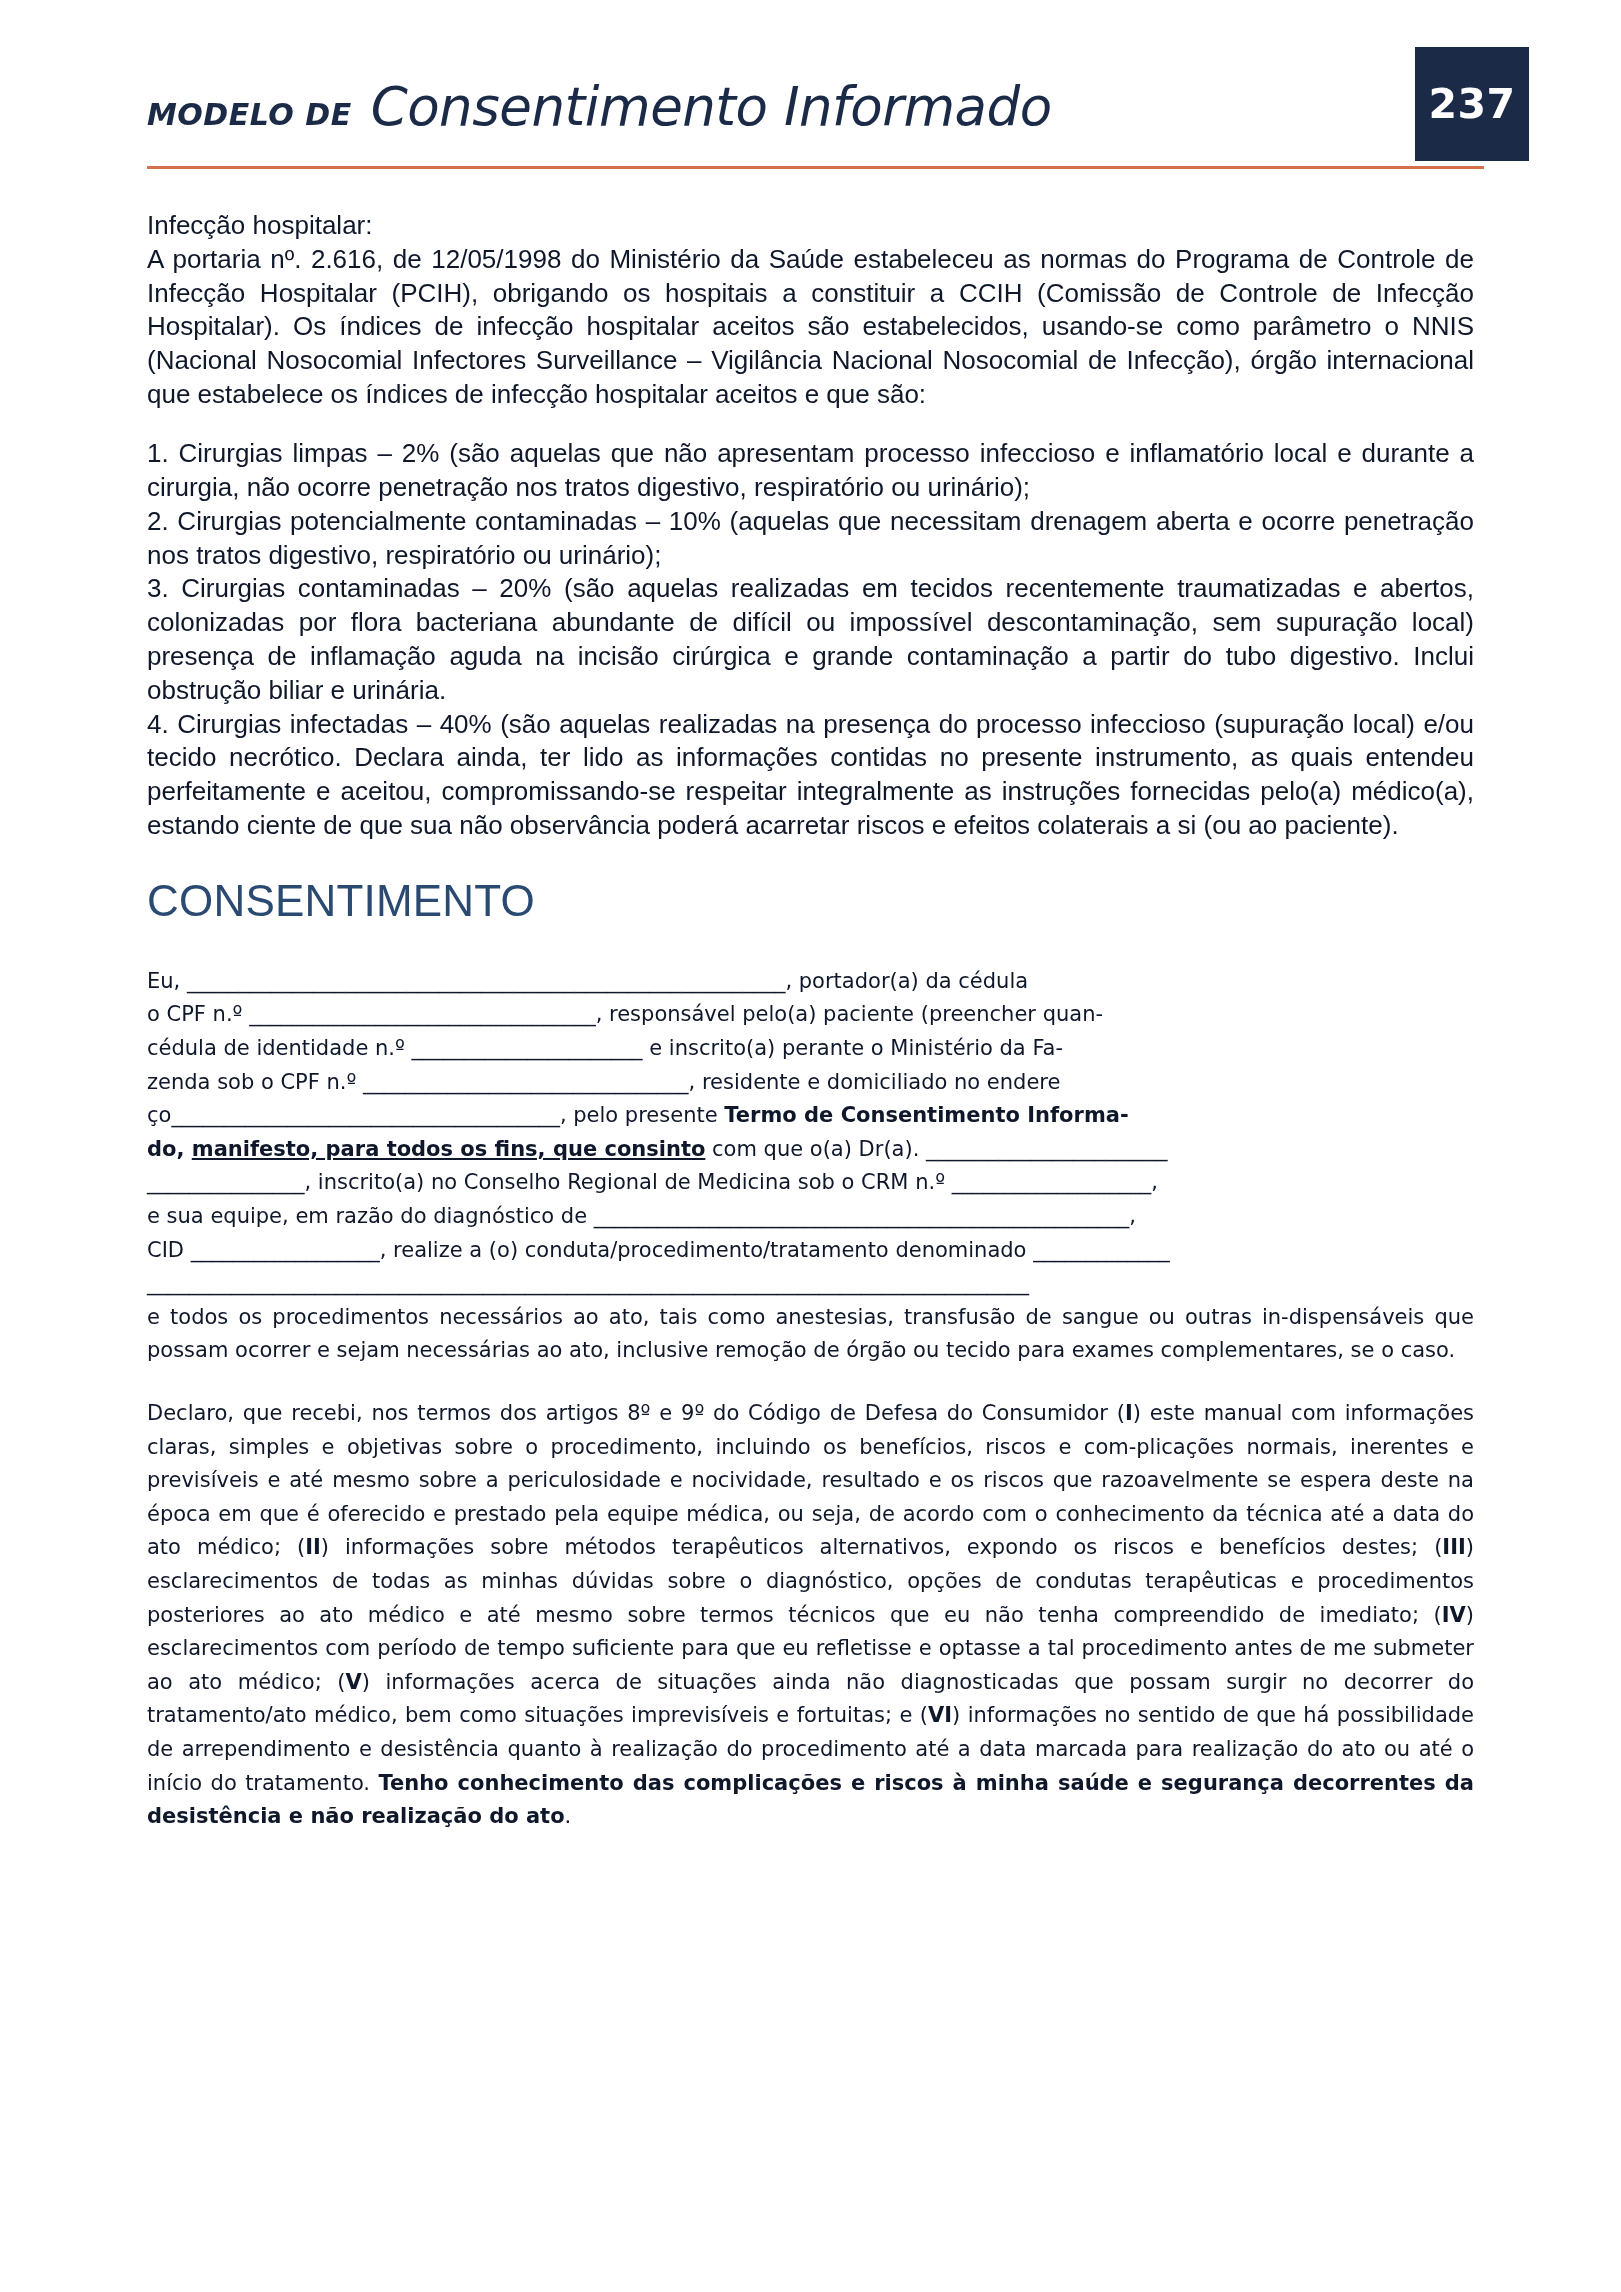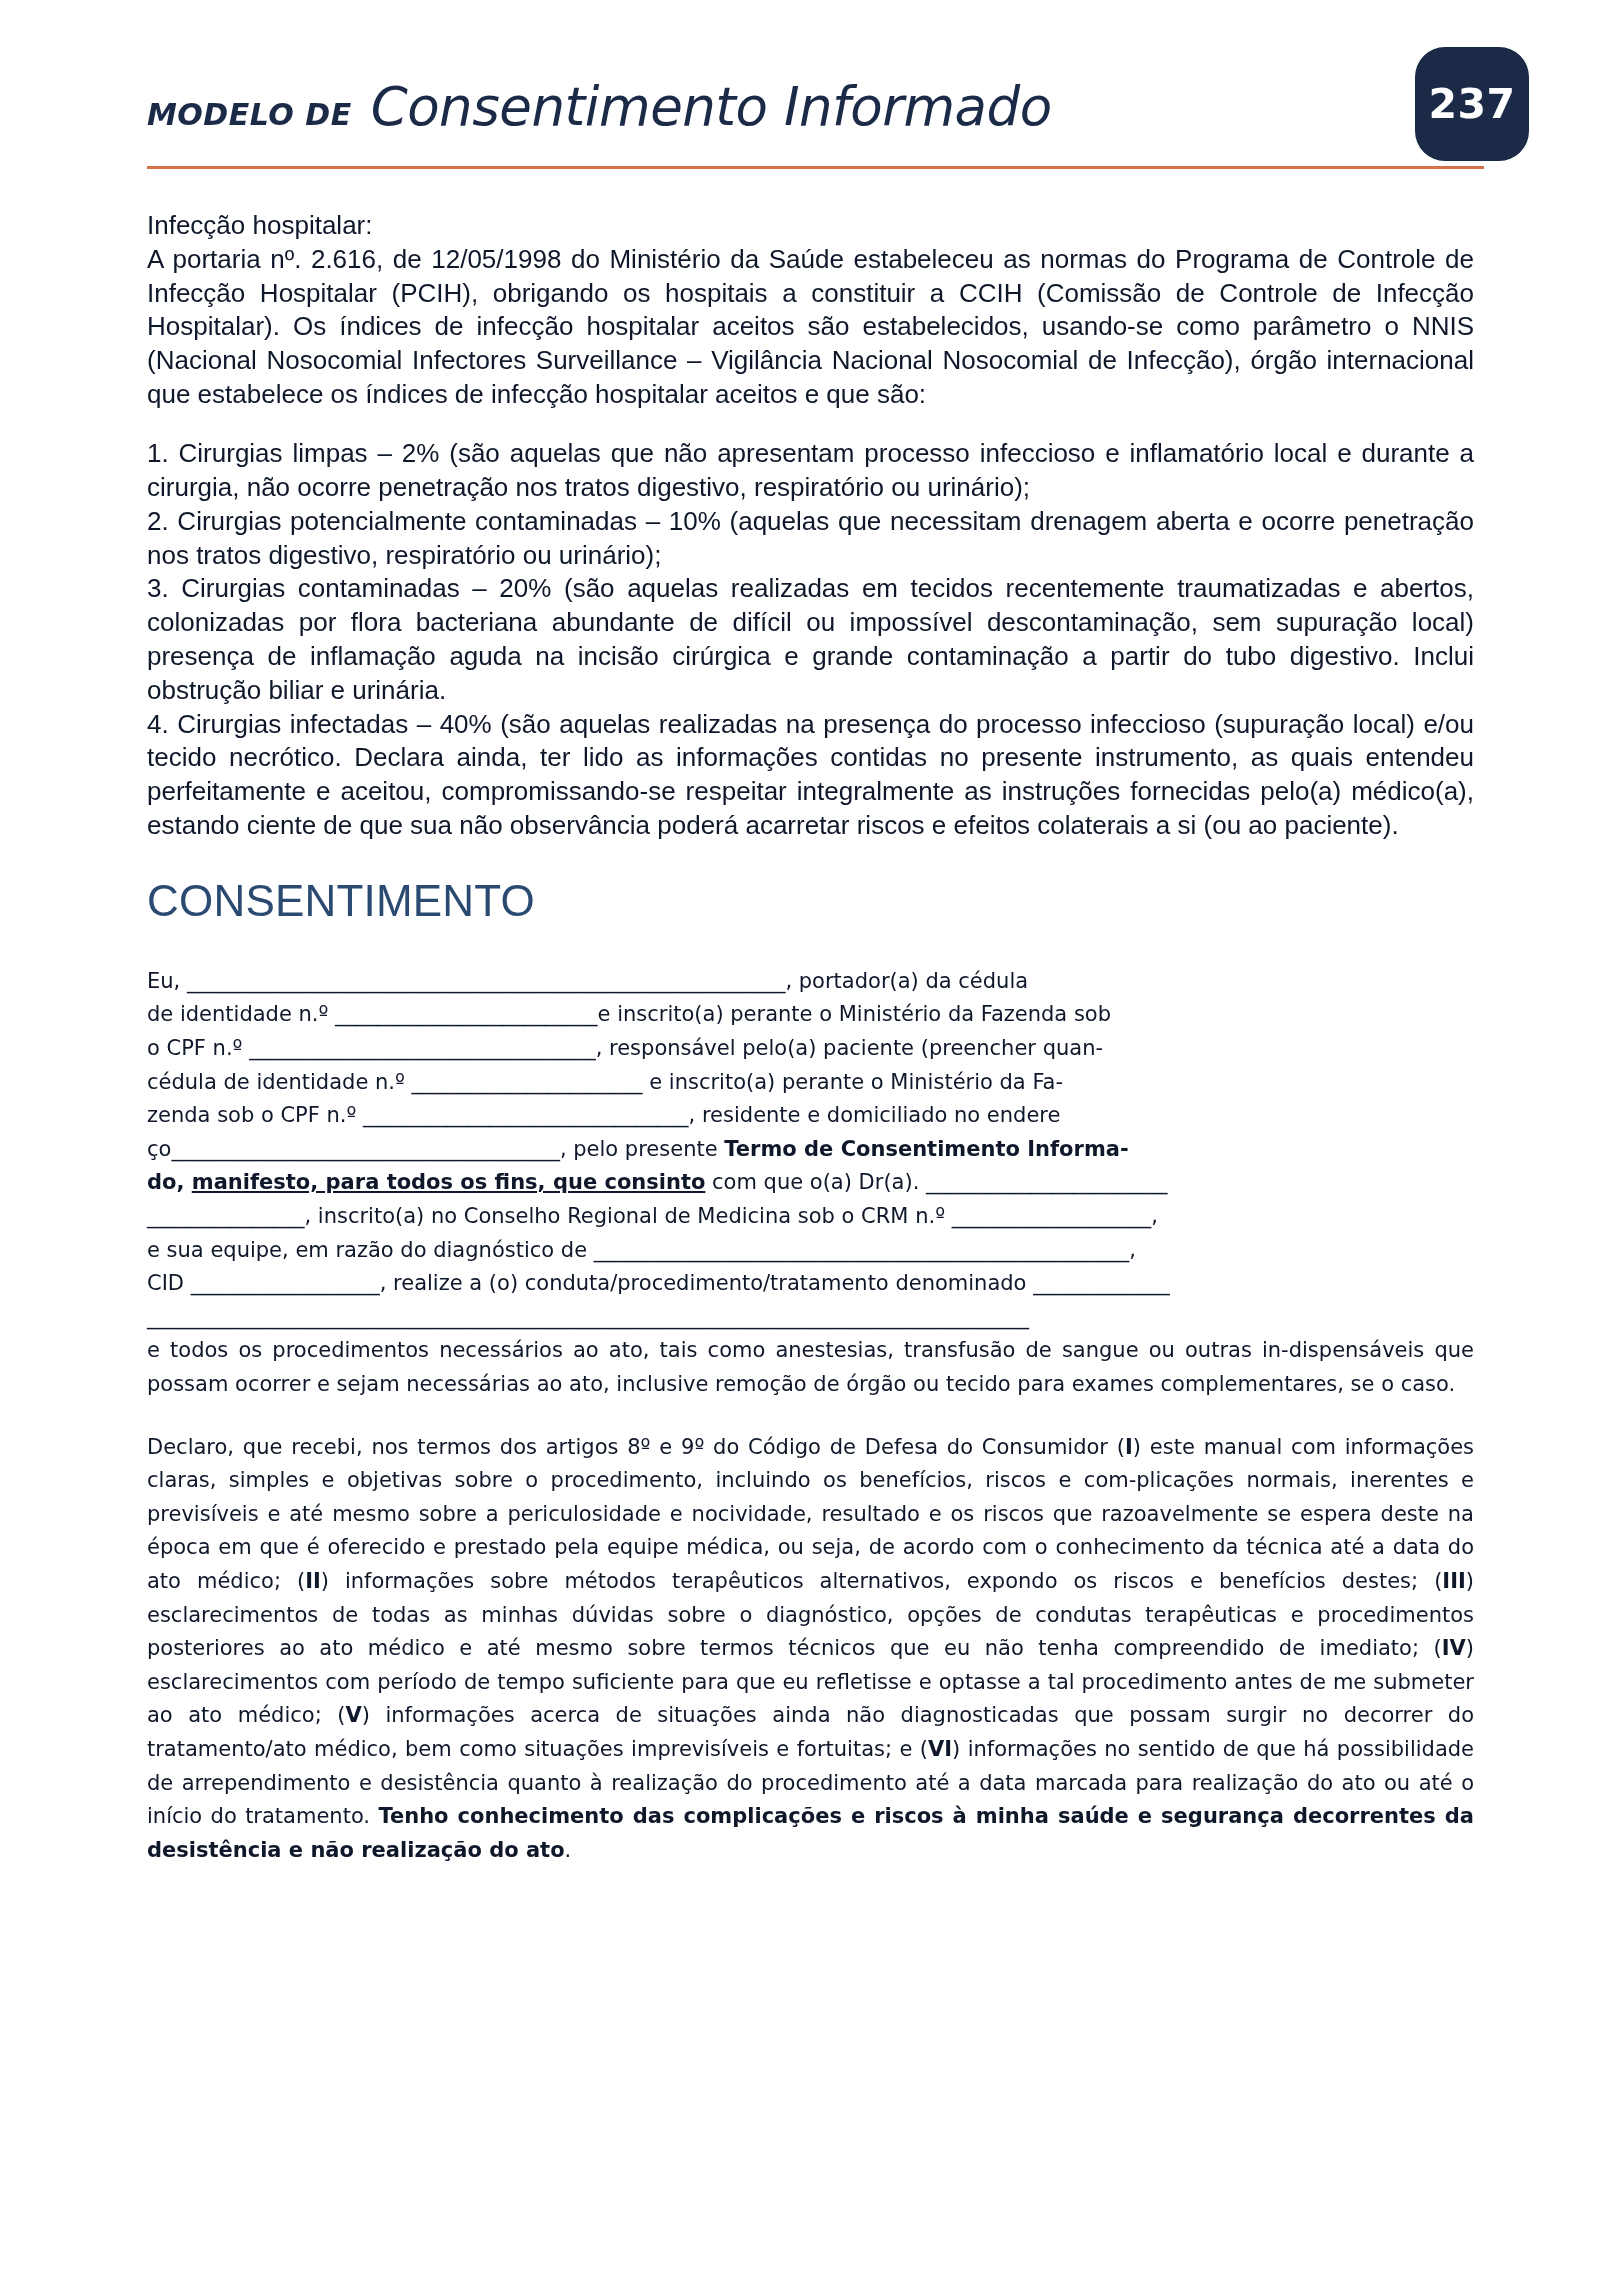--- a/index.html
+++ b/index.html
@@ -65,21 +65,20 @@
     width: 114px;
     height: 114px;
     background: #1b2a47;
     color: #ffffff;
     font-size: 41px;
     font-weight: bold;
     display: flex;
     align-items: center;
     justify-content: center;
     letter-spacing: 0.5px;
-    border-radius: 30px;
   }
 
   
   .content {
     margin: 39px 147px 0 147px;
   }
   .block-a {
     font-family: "Liberation Sans", sans-serif;
     font-size: 26px;
     line-height: 1.30;
@@ -139,21 +138,20 @@
       <p>1. Cirurgias limpas – 2% (são aquelas que não apresentam processo infeccioso e inflamatório local e durante a cirurgia, não ocorre penetração nos tratos digestivo, respiratório ou urinário);</p>
       <p>2. Cirurgias potencialmente contaminadas – 10% (aquelas que necessitam drenagem aberta e ocorre penetração nos tratos digestivo, respiratório ou urinário);</p>
       <p>3. Cirurgias contaminadas – 20% (são aquelas realizadas em tecidos recentemente traumatizadas e abertos, colonizadas por flora bacteriana abundante de difícil ou impossível descontaminação, sem supuração local) presença de inflamação aguda na incisão cirúrgica e grande contaminação a partir do tubo digestivo. Inclui obstrução biliar e urinária.</p>
       <p>4. Cirurgias infectadas – 40% (são aquelas realizadas na presença do processo infeccioso (supuração local) e/ou tecido necrótico. Declara ainda, ter lido as informações contidas no presente instrumento, as quais entendeu perfeitamente e aceitou, compromissando-se respeitar integralmente as instruções fornecidas pelo(a) médico(a), estando ciente de que sua não observância poderá acarretar riscos e efeitos colaterais a si (ou ao paciente).</p>
     </div>
 
     <div class="section-title">CONSENTIMENTO</div>
 
     <div class="block-b">
       <p><span>Eu, </span><span>_________________________________________________________</span><span>, portador(a) da cédula</span></p>
-      <p><span>de identidade n.º </span><span>_________________________</span><span>e inscrito(a) perante o Ministério da Fazenda sob</span></p>
       <p><span>o CPF n.º </span><span>_________________________________</span><span>, responsável pelo(a) paciente (preencher quan-</span></p>
       <p><span>cédula  de  identidade  n.º  </span><span>______________________</span><span>  e inscrito(a) perante o Ministério da Fa-</span></p>
       <p><span>zenda  sob  o  CPF  n.º  </span><span>_______________________________</span><span>,  residente  e  domiciliado  no  endere</span></p>
       <p><span>ço</span><span>_____________________________________</span><span>, pelo presente </span><b>Termo de Consentimento Informa-</b></p>
       <p><b>do, </b><span class="uline">manifesto, para todos os fins, que consinto</span><span> com que o(a) Dr(a). </span><span>_______________________</span></p>
       <p><span>_______________</span><span>, inscrito(a) no Conselho Regional de Medicina sob o CRM n.º </span><span>___________________,</span></p>
       <p><span>e sua equipe, em razão do diagnóstico de </span><span>___________________________________________________,</span></p>
       <p><span>CID </span><span>__________________</span><span>, realize a (o) conduta/procedimento/tratamento denominado </span><span>_____________</span></p>
       <p><span>____________________________________________________________________________________</span></p>
       <p>e todos os procedimentos necessários ao ato, tais como anestesias, transfusão de sangue ou outras in-dispensáveis  que possam ocorrer e sejam necessárias ao ato, inclusive remoção de órgão ou tecido para exames complementares, se o caso.</p>

